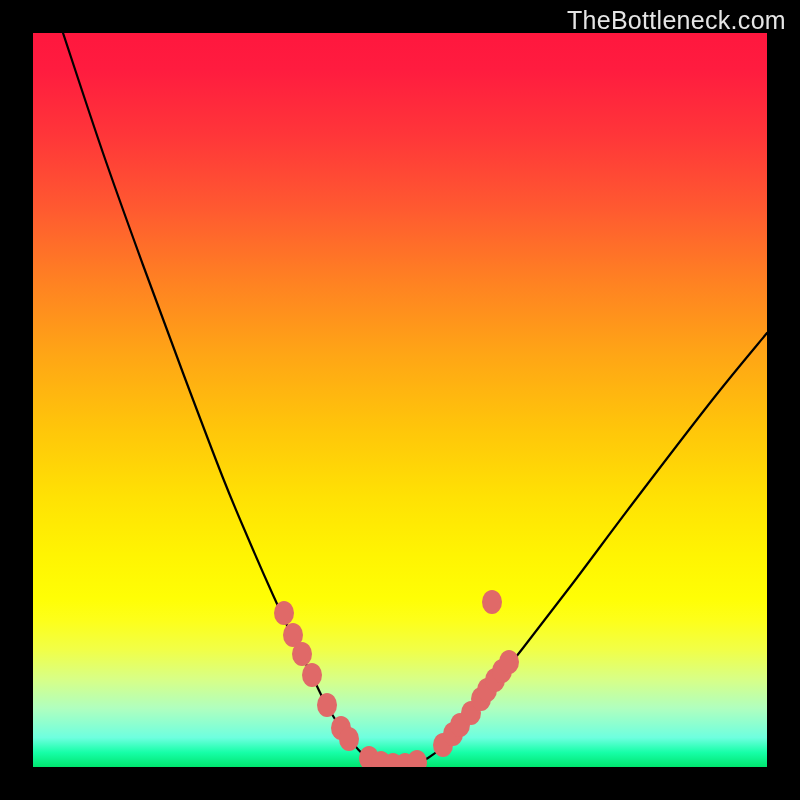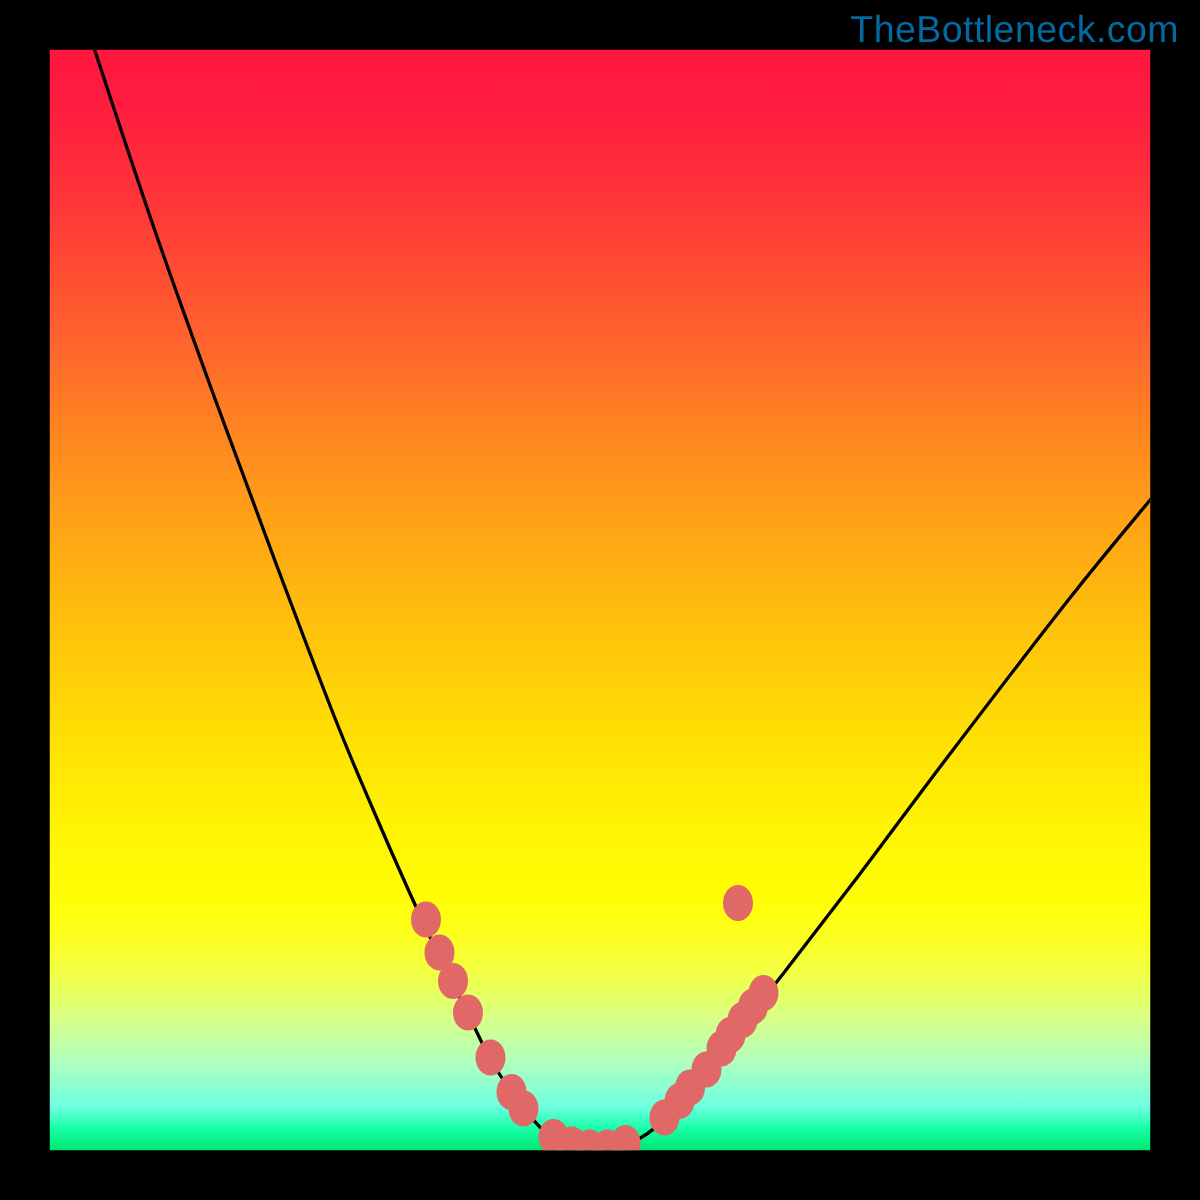--- a/index.html
+++ b/index.html
@@ -14,21 +14,21 @@
   .frame {
     position: relative;
     width: 800px;
     height: 800px;
     background: #000;
   }
   .attribution {
     position: absolute;
     top: 6px;
     right: 14px;
-    color: #0369a1;
+    color: #e5e5e5;
     font-size: 25px;
     font-weight: 400;
     letter-spacing: 0.3px;
   }
   
   .plot {
     position: absolute;
     left: 33px;
     top: 33px;
     width: 734px;

